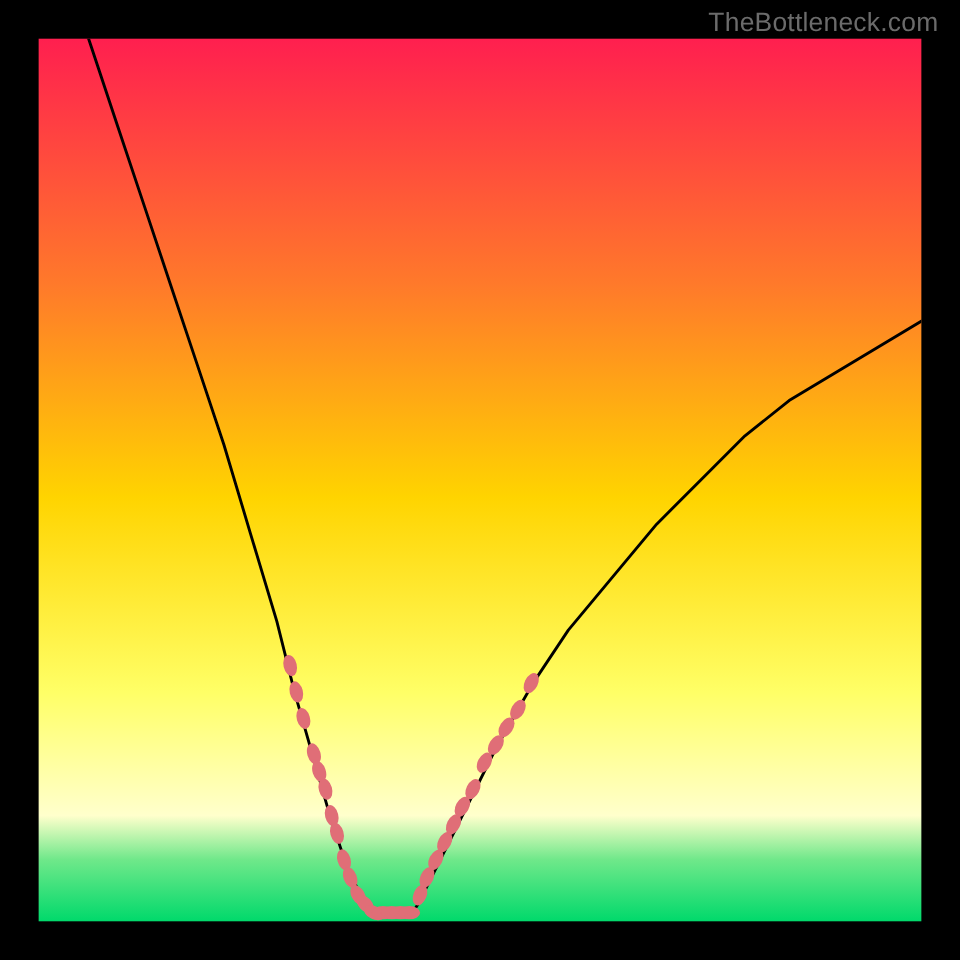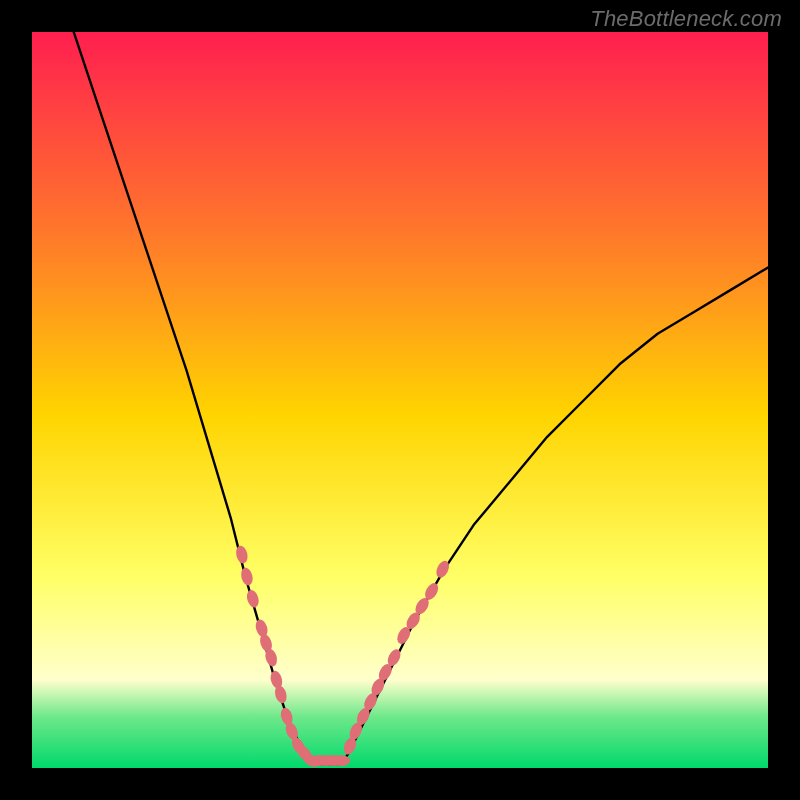--- a/index.html
+++ b/index.html
@@ -19,21 +19,20 @@
   }
   .watermark {
     position: absolute;
     top: 6px;
     right: 18px;
     color: #6b6b6b;
     font-size: 22px;
     letter-spacing: 0.2px;
     z-index: 50;
     user-select: none;
-    font-style: italic;
   }
   .plot {
     position: absolute;
     left: 32px;
     top: 32px;
     width: 736px;
     height: 736px;
   }
   svg {
     display: block;

